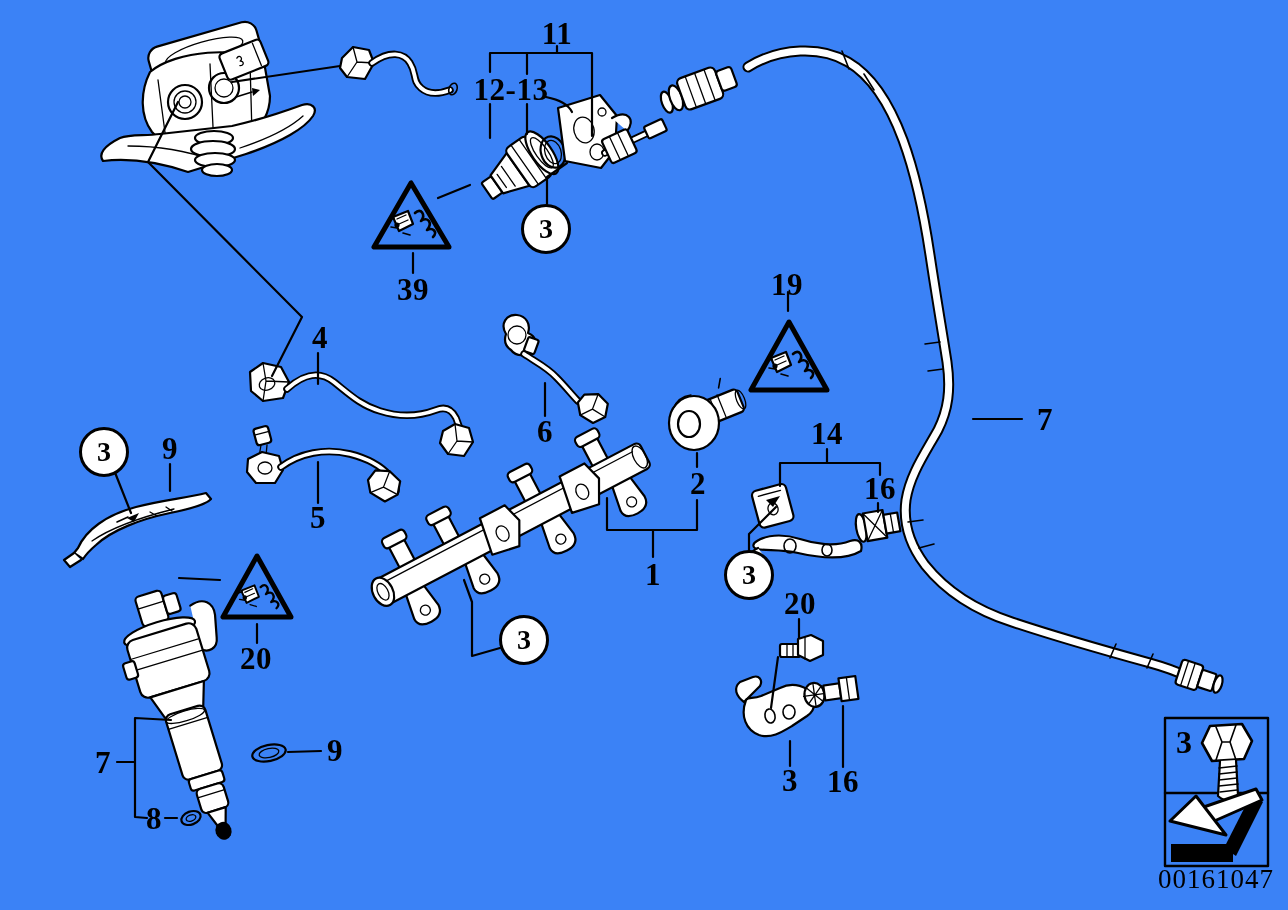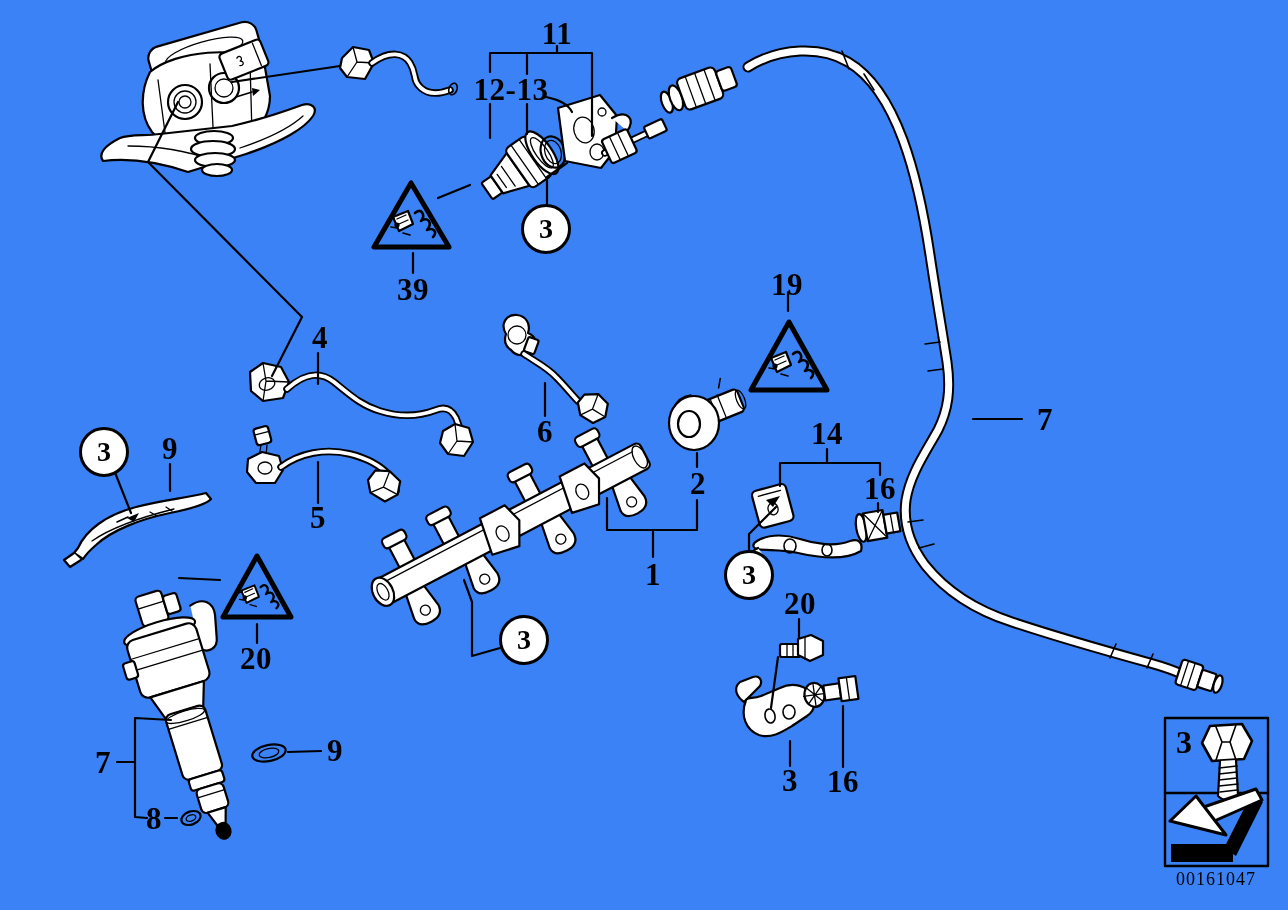--- a/index.html
+++ b/index.html
@@ -18,21 +18,21 @@
   svg .ho{stroke-width:11;}
   svg .hi{stroke:#fff;stroke-width:7;}
   svg .ldr{stroke-width:1.35;}
   
   .lbl{position:absolute;transform:translate(-50%,-50%);font-weight:bold;font-size:31px;
        line-height:1;white-space:nowrap;letter-spacing:0.5px;}
   .c3{position:absolute;transform:translate(-50%,-50%);width:44px;height:44px;border:3px solid #000;
       border-radius:50%;display:flex;align-items:center;justify-content:center;
       font-weight:bold;font-size:28px;background:#fff;}
   .legend3{position:absolute;transform:translate(-50%,-50%);font-weight:bold;font-size:32px;}
-  .imgid{position:absolute;transform:translate(-50%,-50%);font-size:18px;letter-spacing:1px;}
+  .imgid{position:absolute;transform:translate(-50%,-50%);font-size:27px;letter-spacing:1px;}
 </style>
 </head>
 <body>
 
 <div id="stage">
 
   <svg id="art" viewBox="0 0 1288 910">
     <defs>
       <g id="wspray">
         <path class="fw" d="M-19,-5 L-4,-11 L1,2 L-13,9 Z"></path>

